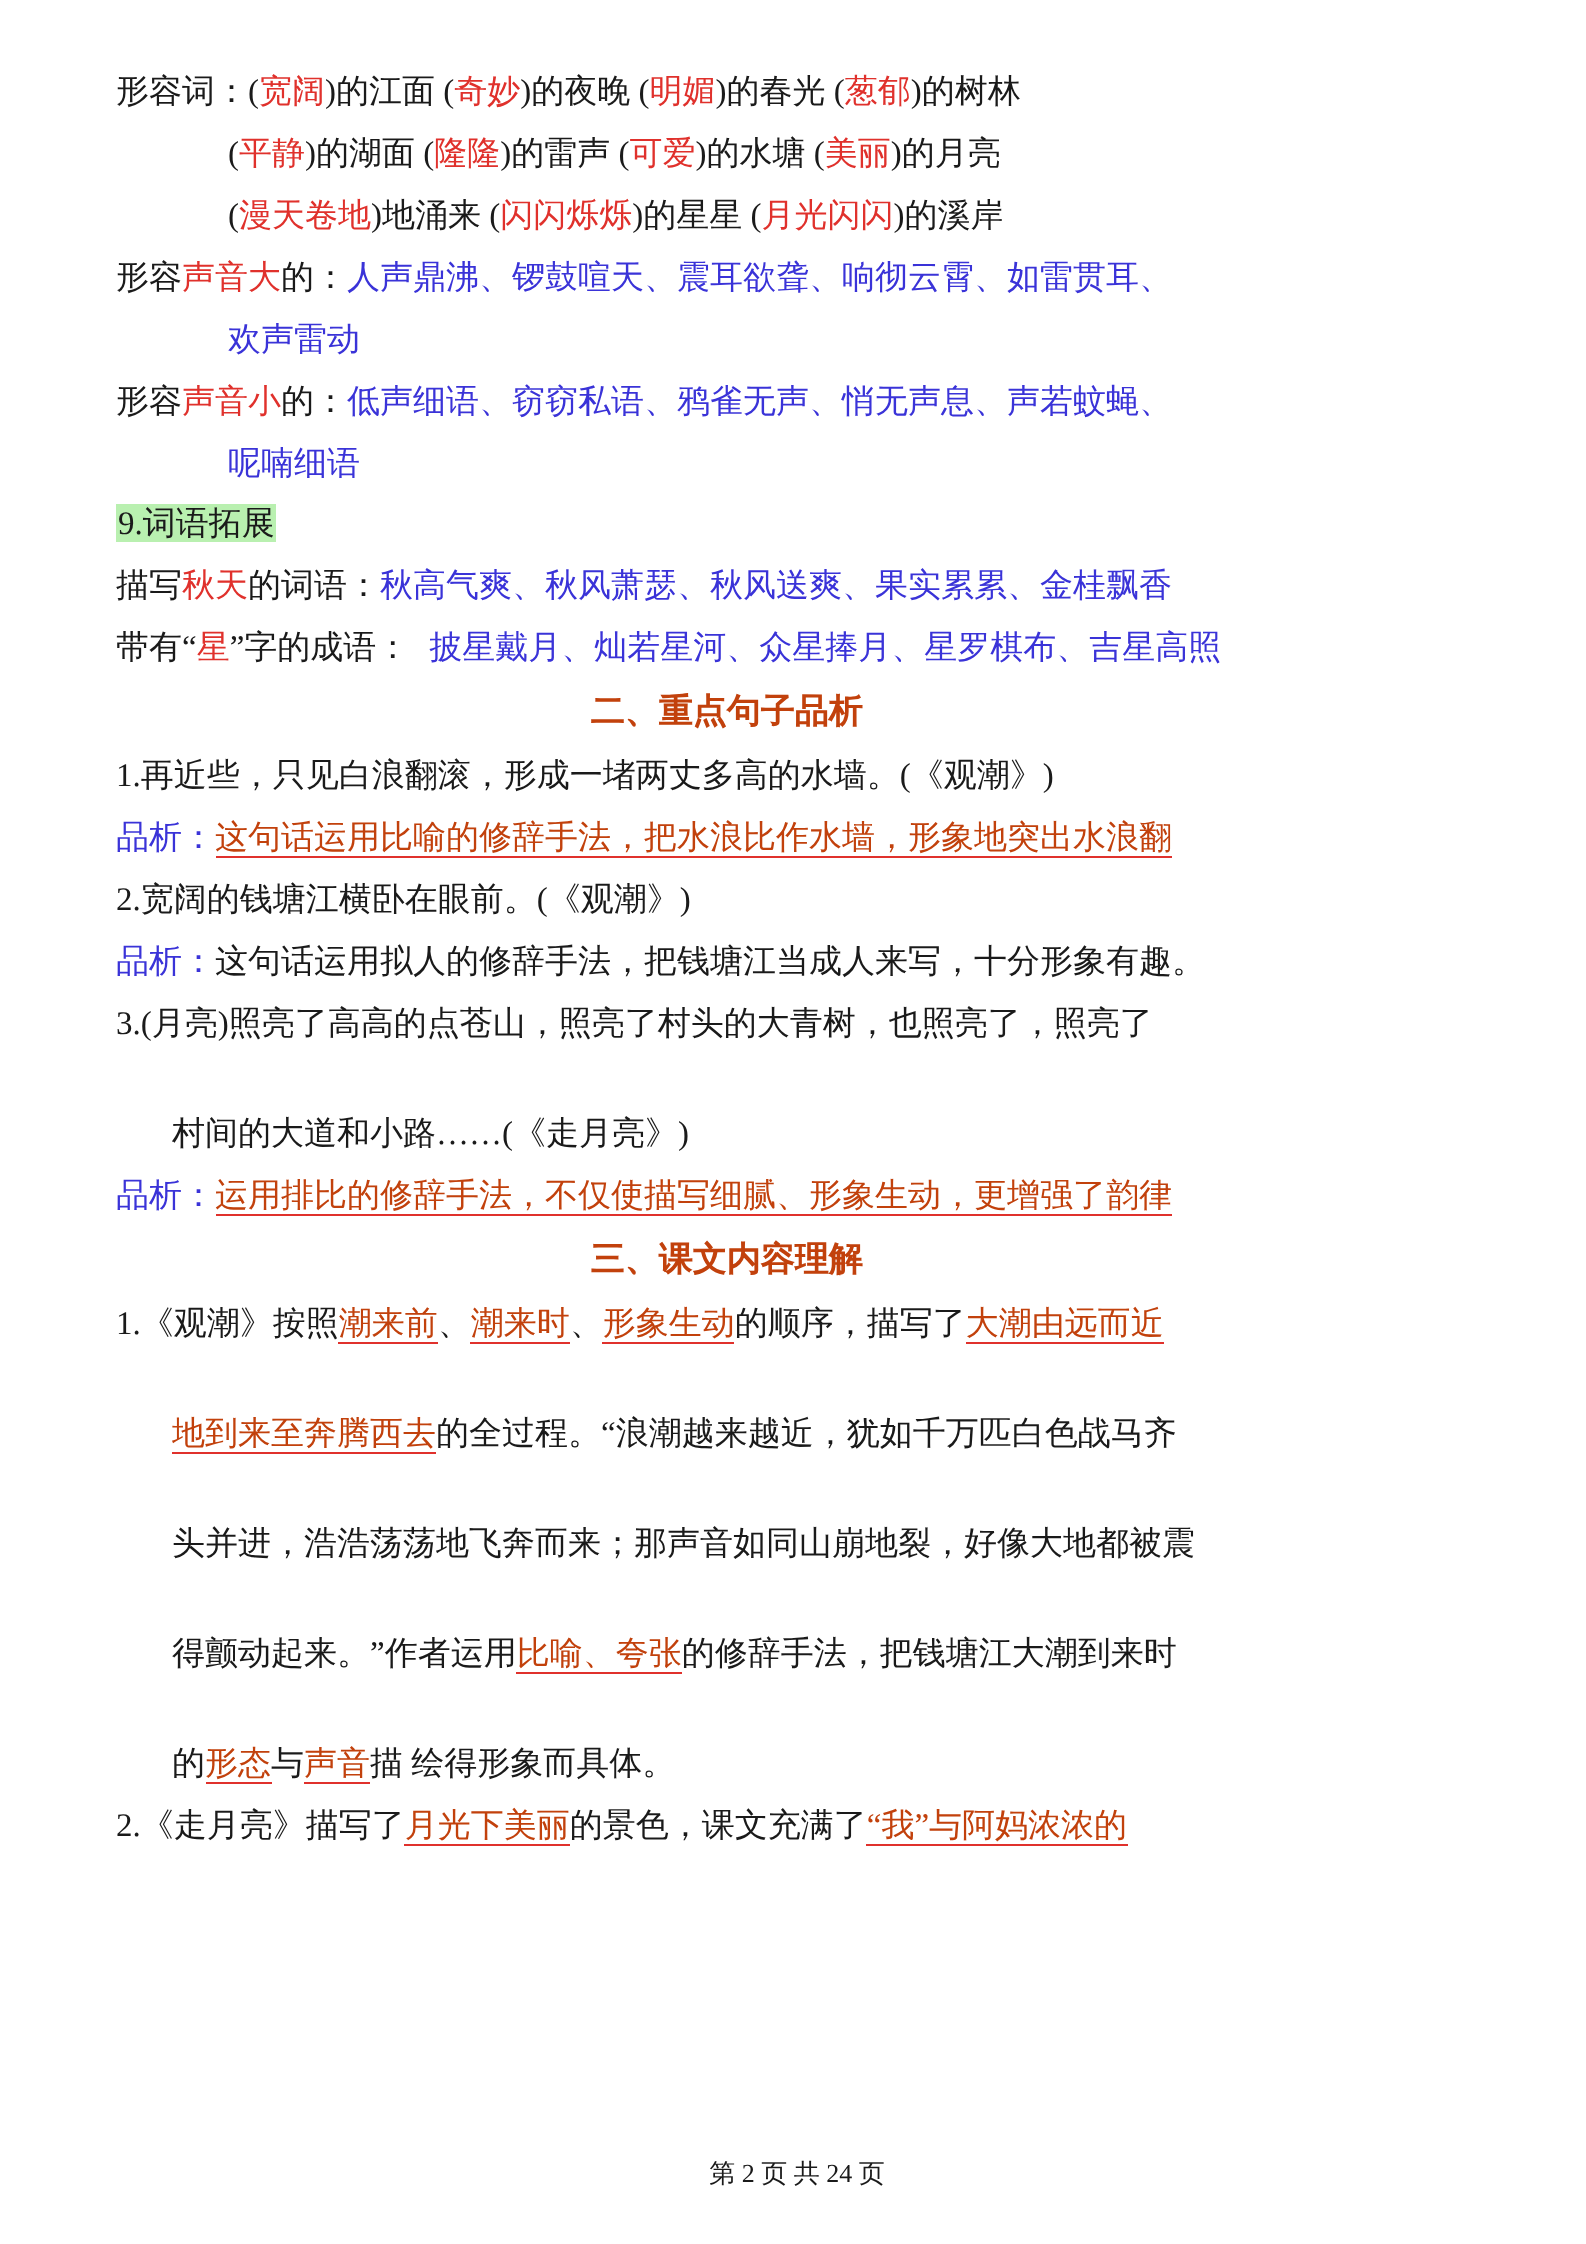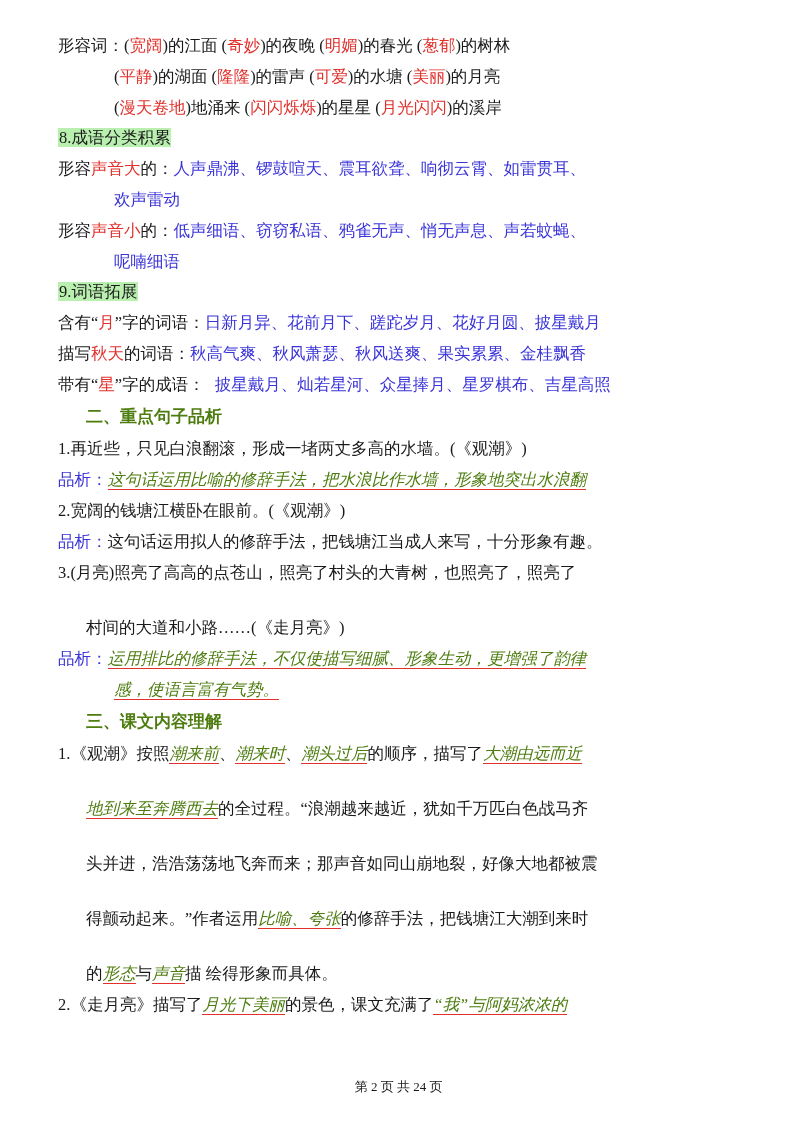--- a/index.html
+++ b/index.html
@@ -31,30 +31,30 @@
   .indent-3 { padding-left: 28px; margin-top: 24px; }
   .red { color: #e0312c; }
   .blue { color: #3a33d8; }
   .black { color: #1a1a1a; }
   .hl-green {
     background: #b9f0b0;
     color: #1a1a1a;
     padding: 0 1px;
   }
   .u-red {
-    color: #4d7c0f;
+    color: #c2410c;
     border-bottom: 1px solid #e0312c;
-    font-style: italic;
   }
   .sec-head {
-    color: #4d7c0f;
+    color: #c2410c;
     font-size: 17px;
     line-height: 33px;
     font-weight: bold;
     padding-left: 28px;
+    text-align: center;
   }
   .footer {
     position: absolute;
     bottom: 26px;
     left: 2px;
     width: 793px;
     text-align: center;
     font-size: 13px;
     color: #1a1a1a;
     font-family: "Liberation Serif", serif;
@@ -68,45 +68,39 @@
   <div class="line indent-1">
     <span>形容词：</span><span id="adj1"><span class="black">(</span><span class="red">宽阔</span><span class="black">)的江面 (</span><span class="red">奇妙</span><span class="black">)的夜晚 (</span><span class="red">明媚</span><span class="black">)的春光 (</span><span class="red">葱郁</span><span class="black">)的树林</span></span>
   </div>
   <div class="line indent-2">
     <span id="adj2"><span class="black">(</span><span class="red">平静</span><span class="black">)的湖面 (</span><span class="red">隆隆</span><span class="black">)的雷声 (</span><span class="red">可爱</span><span class="black">)的水塘 (</span><span class="red">美丽</span><span class="black">)的月亮</span></span>
   </div>
   <div class="line indent-2">
     <span id="adj3"><span class="black">(</span><span class="red">漫天卷地</span><span class="black">)地涌来 (</span><span class="red">闪闪烁烁</span><span class="black">)的星星 (</span><span class="red">月光闪闪</span><span class="black">)的溪岸</span></span>
   </div>
 
-  <div class="line indent-1" style="line-height:30px;">
-    <span class="hl-green">8.成语分类积累</span>
-  </div>
 
   <div class="line indent-1">
     <span class="black">形容</span><span class="red">声音大</span><span class="black">的：</span><span class="blue">人声鼎沸、锣鼓喧天、震耳欲聋、响彻云霄、如雷贯耳、</span>
   </div>
   <div class="line indent-2">
     <span class="blue">欢声雷动</span>
   </div>
 
   <div class="line indent-1">
     <span class="black">形容</span><span class="red">声音小</span><span class="black">的：</span><span class="blue">低声细语、窃窃私语、鸦雀无声、悄无声息、声若蚊蝇、</span>
   </div>
   <div class="line indent-2">
     <span class="blue">呢喃细语</span>
   </div>
 
   <div class="line indent-1" style="line-height:30px;">
     <span class="hl-green">9.词语拓展</span>
   </div>
 
-  <div class="line indent-1">
-    <span class="black">含有“</span><span class="red">月</span><span class="black">”字的词语：</span><span class="blue">日新月异、花前月下、蹉跎岁月、花好月圆、披星戴月</span>
-  </div>
   <div class="line indent-1">
     <span class="black">描写</span><span class="red">秋天</span><span class="black">的词语：</span><span class="blue">秋高气爽、秋风萧瑟、秋风送爽、果实累累、金桂飘香</span>
   </div>
   <div class="line indent-1">
     <span class="black">带有“</span><span class="red">星</span><span class="black">”字的成语：</span><span class="blue" style="padding-left:10px;margin-top:20px;">披星戴月、灿若星河、众星捧月、星罗棋布、吉星高照</span>
   </div>
 
   <div class="sec-head">二、重点句子品析</div>
 
   <div class="line indent-1">
@@ -125,28 +119,25 @@
 
   <div class="line indent-1">
     <span class="black">3.</span><span class="black">(月亮)照亮了高高的点苍山，照亮了村头的大青树，也照亮了，照亮了</span>
   </div>
   <div class="line indent-3">
     <span class="black">村间的大道和小路……(《走月亮》)</span>
   </div>
   <div class="line indent-1">
     <span class="blue">品析：</span><span class="u-red">运用排比的修辞手法，不仅使描写细腻、形象生动，更增强了韵律</span>
   </div>
-  <div class="line indent-2">
-    <span class="u-red">感，使语言富有气势。</span>
-  </div>
 
   <div class="sec-head">三、课文内容理解</div>
 
   <div class="line indent-1">
-    <span class="black">1.</span><span id="s3a"><span class="black">《观潮》按照</span><span class="u-red">潮来前</span><span class="black">、</span><span class="u-red">潮来时</span><span class="black">、</span><span class="u-red">潮头过后</span><span class="black">的顺序，描写了</span><span class="u-red">大潮由远而近</span></span>
+    <span class="black">1.</span><span id="s3a"><span class="black">《观潮》按照</span><span class="u-red">潮来前</span><span class="black">、</span><span class="u-red">潮来时</span><span class="black">、</span><span class="u-red">形象生动</span><span class="black">的顺序，描写了</span><span class="u-red">大潮由远而近</span></span>
   </div>
   <div class="line indent-3">
     <span id="s3b"><span class="u-red">地到来至奔腾西去</span><span class="black">的全过程。“浪潮越来越近，犹如千万匹白色战马齐</span></span>
   </div>
   <div class="line indent-3">
     <span id="s3c"><span class="black">头并进，浩浩荡荡地飞奔而来；那声音如同山崩地裂，好像大地都被震</span></span>
   </div>
   <div class="line indent-3">
     <span id="s3d"><span class="black">得颤动起来。”作者运用</span><span class="u-red">比喻、夸张</span><span class="black">的修辞手法，把钱塘江大潮到来时</span></span>
   </div>

